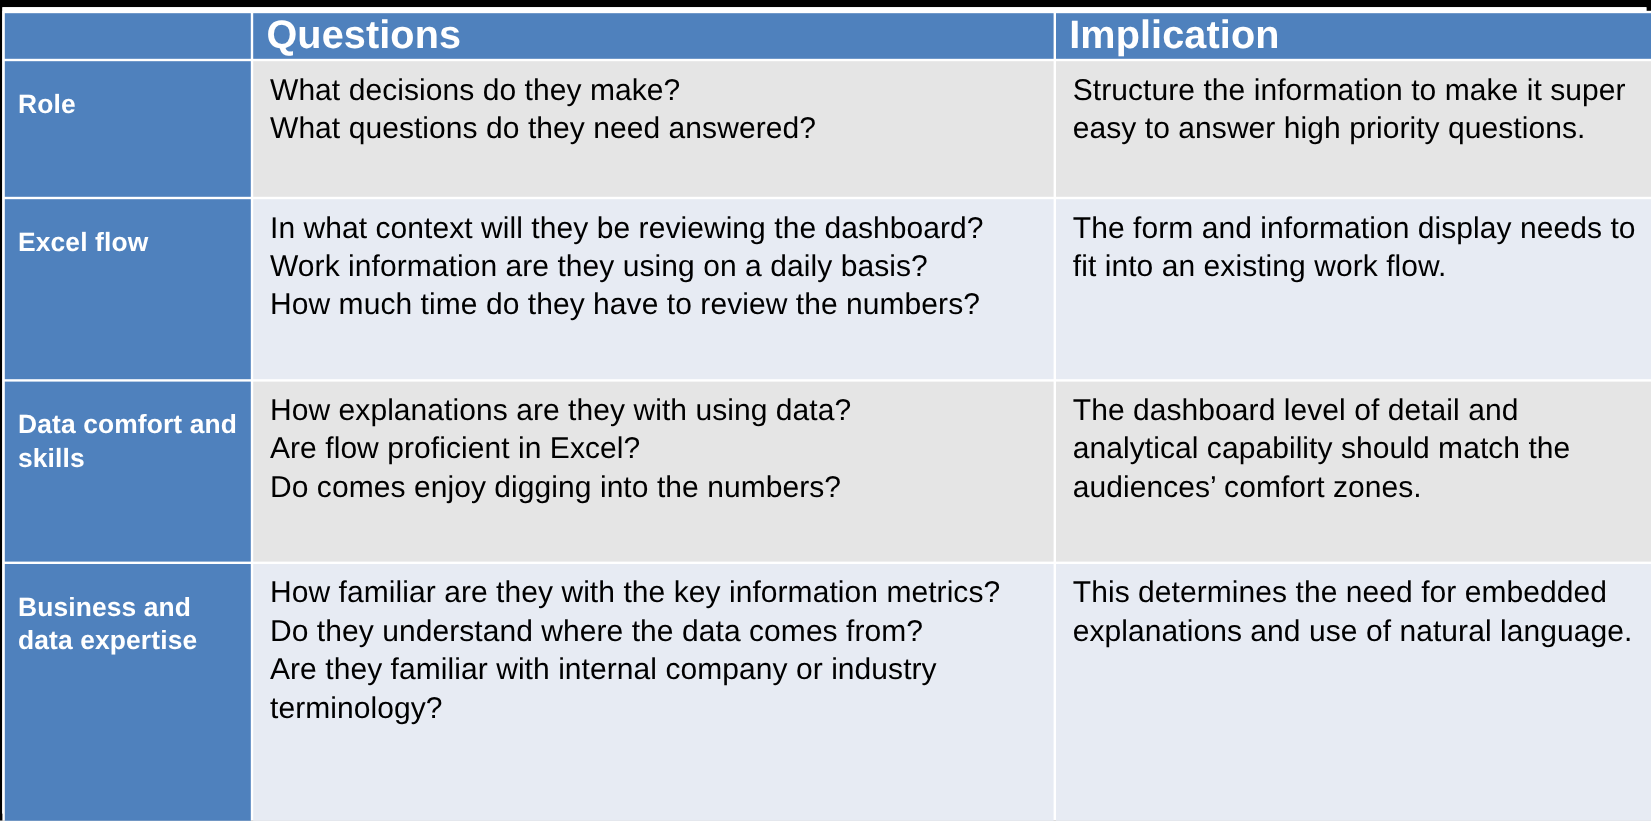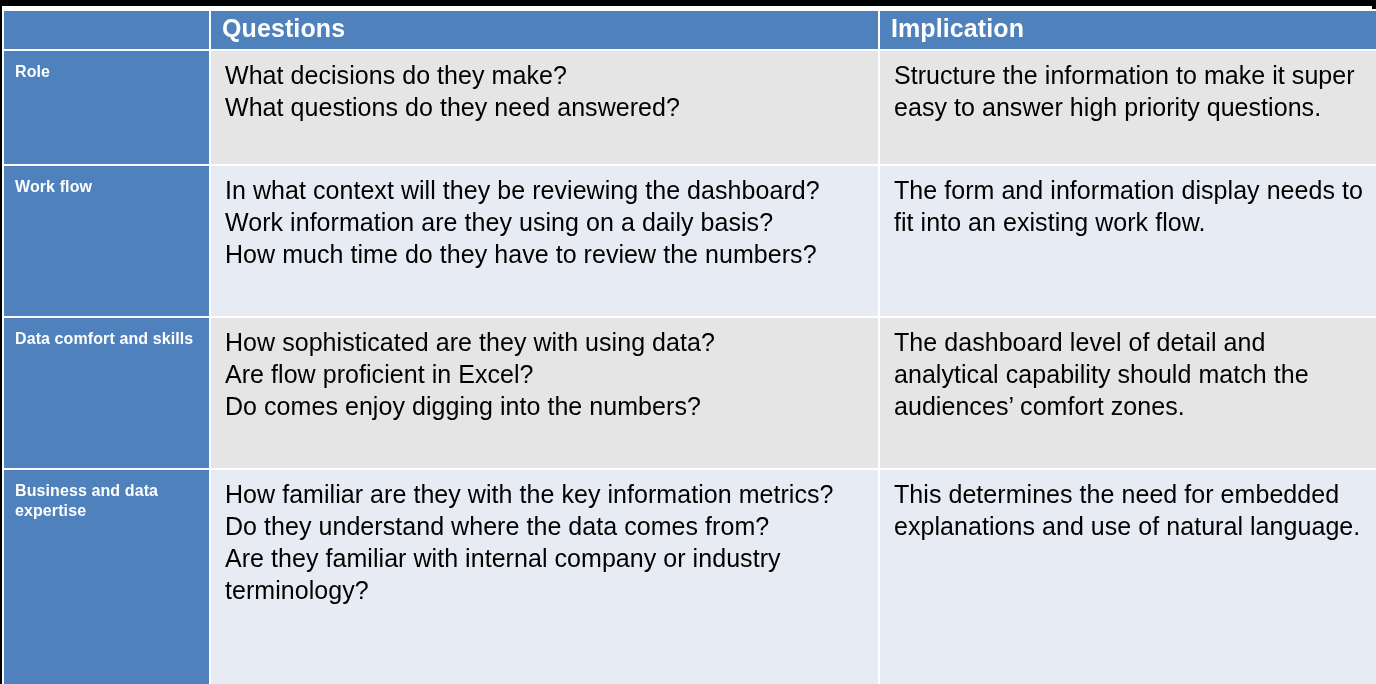--- a/index.html
+++ b/index.html
@@ -56,38 +56,38 @@
 
   th.head-cell,
   th.head-blank {
     margin: 0;
     padding: 0;
     vertical-align: middle;
     text-align: left;
     font-weight: bold;
     background: #4F81BD;
     color: #ffffff;
-    font-size: 25px;
+    font-size: 33px;
     letter-spacing: 0.1px;
     line-height: 1.0;
   }
   th.head-cell {
     padding: 0 0 3px 11px;
   }
   th.head-blank { background: #4F81BD; }
 
   
   td.row-label {
     vertical-align: top;
     background: #4F81BD;
     color: #ffffff;
     font-weight: bold;
-    font-size: 16px;
+    font-size: 22px;
     line-height: 1.26;
-    padding: 11px 6px 6px 11px;
+    padding: 22px 6px 6px 11px;
     letter-spacing: 0.1px;
   }
 
   td.cell-text {
     vertical-align: top;
     color: #000000;
     font-size: 25px;
     line-height: 1.28;
     padding: 8px 8px 6px 14px;
     letter-spacing: 0.05px;
@@ -130,35 +130,35 @@
           <td class="cell-text">
             <span class="line">What decisions do they make?</span>
             <span class="line">What questions do they need answered?</span>
           </td>
           <td class="cell-text">
             <span class="line">Structure the information to make it super easy to answer high priority questions.</span>
           </td>
         </tr>
 
         <tr class="r2 band-light">
-          <td class="row-label">Work flow</td>
+          <td class="row-label">Excel flow</td>
           <td class="cell-text">
             <span class="line">In what context will they be reviewing the dashboard?</span>
             <span class="line">Work information are they using on a daily basis?</span>
             <span class="line">How much time do they have to review the numbers?</span>
           </td>
           <td class="cell-text">
             <span class="line">The form and information display needs to fit into an existing work flow.</span>
           </td>
         </tr>
 
         <tr class="r3 band-dark">
           <td class="row-label">Data comfort and skills</td>
           <td class="cell-text">
-            <span class="line">How sophisticated are they with using data?</span>
+            <span class="line">How explanations are they with using data?</span>
             <span class="line">Are flow proficient in Excel?</span>
             <span class="line">Do comes enjoy digging into the numbers?</span>
           </td>
           <td class="cell-text">
             <span class="line">The dashboard level of detail and analytical capability should match the audiences’ comfort zones.</span>
           </td>
         </tr>
 
         <tr class="r4 band-light">
           <td class="row-label">Business and data expertise</td>

